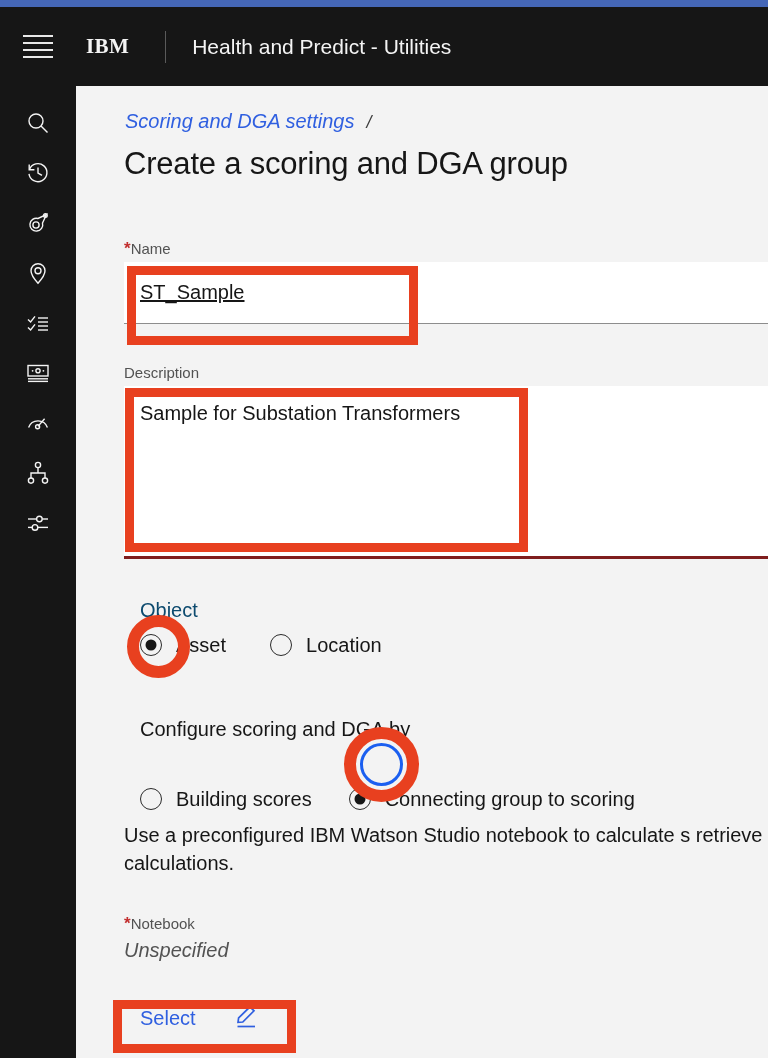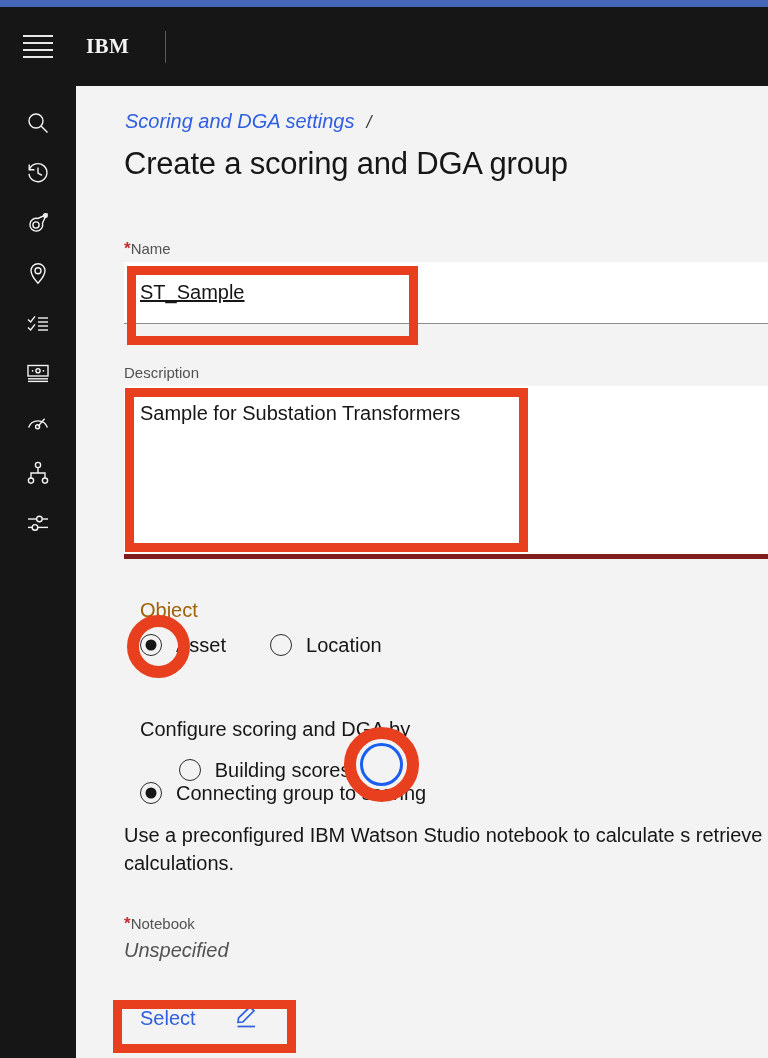--- a/index.html
+++ b/index.html
@@ -166,36 +166,36 @@
 
   
   .desc-label { position: absolute; top: 278px; left: 48px; }
   .desc-input {
     position: absolute;
     top: 300px; left: 48px;
     width: 644px;
     height: 173px;
     background: #ffffff;
     border: none;
-    border-bottom: 5px solid #7f1d1d;
+    border-bottom: 3px solid #7f1d1d;
     font-family: "Liberation Sans", sans-serif;
     font-size: 20px;
     color: #161616;
     padding: 14px 16px;
     resize: none;
     outline: none;
     line-height: 1.3;
   }
 
   
-  .object-label { position: absolute; top: 513px; left: 64px; font-size: 20px; color: #a16207; }
+  .object-label { position: absolute; top: 513px; left: 64px; font-size: 20px; color: #0c4a6e; }
   .object-group { position: absolute; top: 548px; left: 64px; }
 
   .config-label { position: absolute; top: 632px; left: 64px; font-size: 20px; color: #161616; }
-  .config-group { position: absolute; top: 673px; left: 64px; flex-direction: column; }
+  .config-group { position: absolute; top: 702px; left: 64px; }
 
   .radio-row { display: flex; align-items: center; }
   .radio-opt {
     display: flex;
     cursor: pointer;
   }
   .radio-dot {
     width: 22px; height: 22px;
     border: 1.5px solid #2b2b2b;
     border-radius: 50%;
@@ -283,20 +283,21 @@
 
   <div class="header">
     <div class="hamburger">
       <span></span>
         <span></span>
         <span></span>
         <span></span>
     </div>
     <div class="brand">IBM</div>
     <div class="header-divider"></div>
+    <div class="app-title">Health and Predict - Utilities</div>
   </div>
 
   <div class="rail">
 
     <div class="rail-item">
       <span>
         <svg width="26" height="26" viewBox="0 0 26 26" fill="none" stroke="#f4f4f4" stroke-width="1.4">
           <circle cx="11" cy="11" r="7"></circle>
             <line x1="16" y1="16" x2="22.5" y2="22.5"></line>
         </svg>

